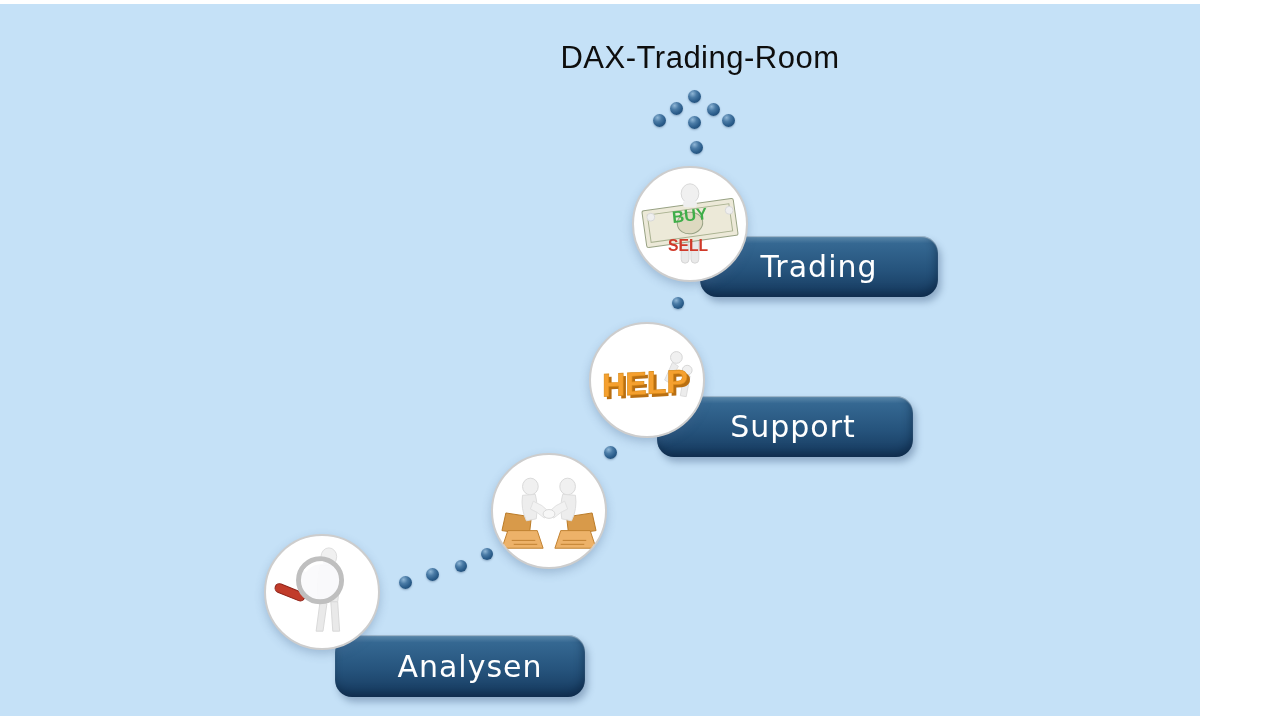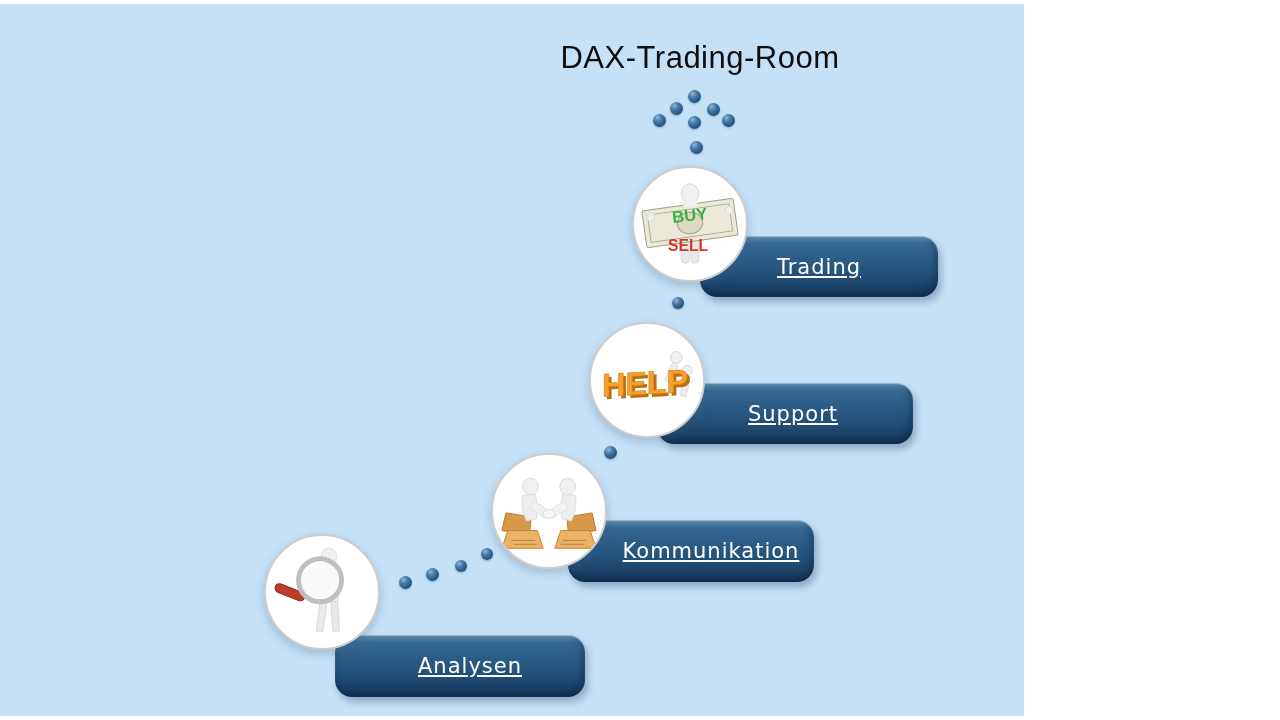--- a/index.html
+++ b/index.html
@@ -1,17 +1,17 @@
 <!DOCTYPE html>
 <html><head>
 <meta charset="utf-8">
 <style>
   html,body{margin:0;padding:0;}
   body{width:1280px;height:720px;overflow:hidden;font-family:"Liberation Sans",sans-serif;}
-  .slide{position:relative;width:1024px;height:720px;background:#c5e1f7;}
+  .slide{position:relative;width:1200px;height:720px;background:#c5e1f7;}
   .edge-bar{position:absolute;left:0;width:1280px;height:4px;background:#ffffff;z-index:9;}
   .edge-top{top:0;}
   .edge-bottom{bottom:0;}
 
   .title{position:absolute;top:40px;left:0;width:1400px;text-align:center;
          font-size:31px;color:#0e0e0e;letter-spacing:.5px;z-index:5;
          font-family:"Liberation Sans",sans-serif;}
 
   
   .dot{position:absolute;width:13px;height:13px;border-radius:50%;z-index:2;
@@ -26,28 +26,28 @@
           display:flex;align-items:center;justify-content:center;overflow:hidden;}
   .circle svg{width:98px;height:98px;}
   .circle-trading{left:632px;top:166px;}
   .circle-support{left:589px;top:322px;}
   .circle-komm{left:491px;top:453px;}
   .circle-analysen{left:264px;top:534px;}
 
   
   .pill{position:absolute;height:61px;border-radius:17px;z-index:3;
         display:flex;align-items:center;justify-content:center;box-sizing:border-box;
-        color:#ffffff;font-size:21px;letter-spacing:1px;
+        color:#ffffff;font-size:30px;letter-spacing:1px;
         font-family:"DejaVu Sans","Liberation Sans",sans-serif;
         background:linear-gradient(180deg,#6490b2 0%,#356892 12%,#26547d 55%,#1b4268 85%,#173a5e 100%);
         box-shadow:inset 0 1px 1px rgba(255,255,255,.45),
                    inset -2px -4px 8px rgba(5,25,50,.45),
-                   3px 5px 7px rgba(40,70,110,.35);text-decoration:underline;}
+                   3px 5px 7px rgba(40,70,110,.35);}
   .pill-trading{left:700px;top:236px;width:238px;}
-  .pill-support{left:657px;top:383px;width:256px;padding-left:16px;text-align:right;}
+  .pill-support{left:657px;top:396px;width:256px;padding-left:16px;text-align:right;}
   .pill-komm{left:568px;top:520px;width:246px;height:62px;padding-left:40px;}
   .pill-analysen{left:335px;top:635px;width:250px;height:62px;padding-left:20px;}
 </style>
 </head>
 <body>
 
 <div class="slide">
   <div class="edge-bar edge-top"></div>
   <div class="edge-bar edge-bottom"></div>
 
@@ -102,23 +102,20 @@
       <path d="M76 32 L68 50 L73 53 L82 36 Z" fill="#ececec" stroke="#dcdcdc"></path>
       <circle cx="91" cy="40" r="5" fill="#f0f0f0" stroke="#d5d5d5"></circle>
       <path d="M88 44 L84 66 L90 67 L94 46 Z" fill="#ececec" stroke="#dcdcdc"></path>
       <g transform="skewY(-3)">
         <text x="7" y="70" font-size="33" font-weight="bold" fill="#b96f12" font-family="Liberation Sans, sans-serif">HELP</text>
         <text x="4" y="67" font-size="33" font-weight="bold" fill="#f5a02f" stroke="#d98a16" stroke-width="0.6" font-family="Liberation Sans, sans-serif">HELP</text>
       </g>
     </svg>
   </div>
 
-  <div class="pill pill-komm">
-    <span>Kommunikation</span>
-  </div>
   <div class="circle circle-komm">
     <svg viewBox="0 0 100 100">
       <path d="M6 52 L32 56 L30 74 L2 70 Z" fill="#d89a4a" stroke="#b97a26"></path>
       <path d="M2 88 L44 88 L38 70 L8 70 Z" fill="#edb269" stroke="#c08030"></path>
       <path d="M94 52 L68 56 L70 74 L98 70 Z" fill="#d89a4a" stroke="#b97a26"></path>
       <path d="M98 88 L56 88 L62 70 L92 70 Z" fill="#edb269" stroke="#c08030"></path>
       <path d="M12 80 L36 80 M14 84 L38 84 M64 80 L88 80 M62 84 L86 84" stroke="#c08030" stroke-width="1"></path>
       <ellipse cx="31" cy="25" rx="8" ry="8.5" fill="#f0f0f0" stroke="#d8d8d8"></ellipse>
       <path d="M23 34 Q21 48 27 60 L37 58 Q39 44 36 33 Z" fill="#ededed" stroke="#dcdcdc"></path>
       <path d="M34 40 Q44 44 49 50 L52 55 L45 57 Q37 50 31 48 Z" fill="#f2f2f2" stroke="#e0e0e0"></path>

